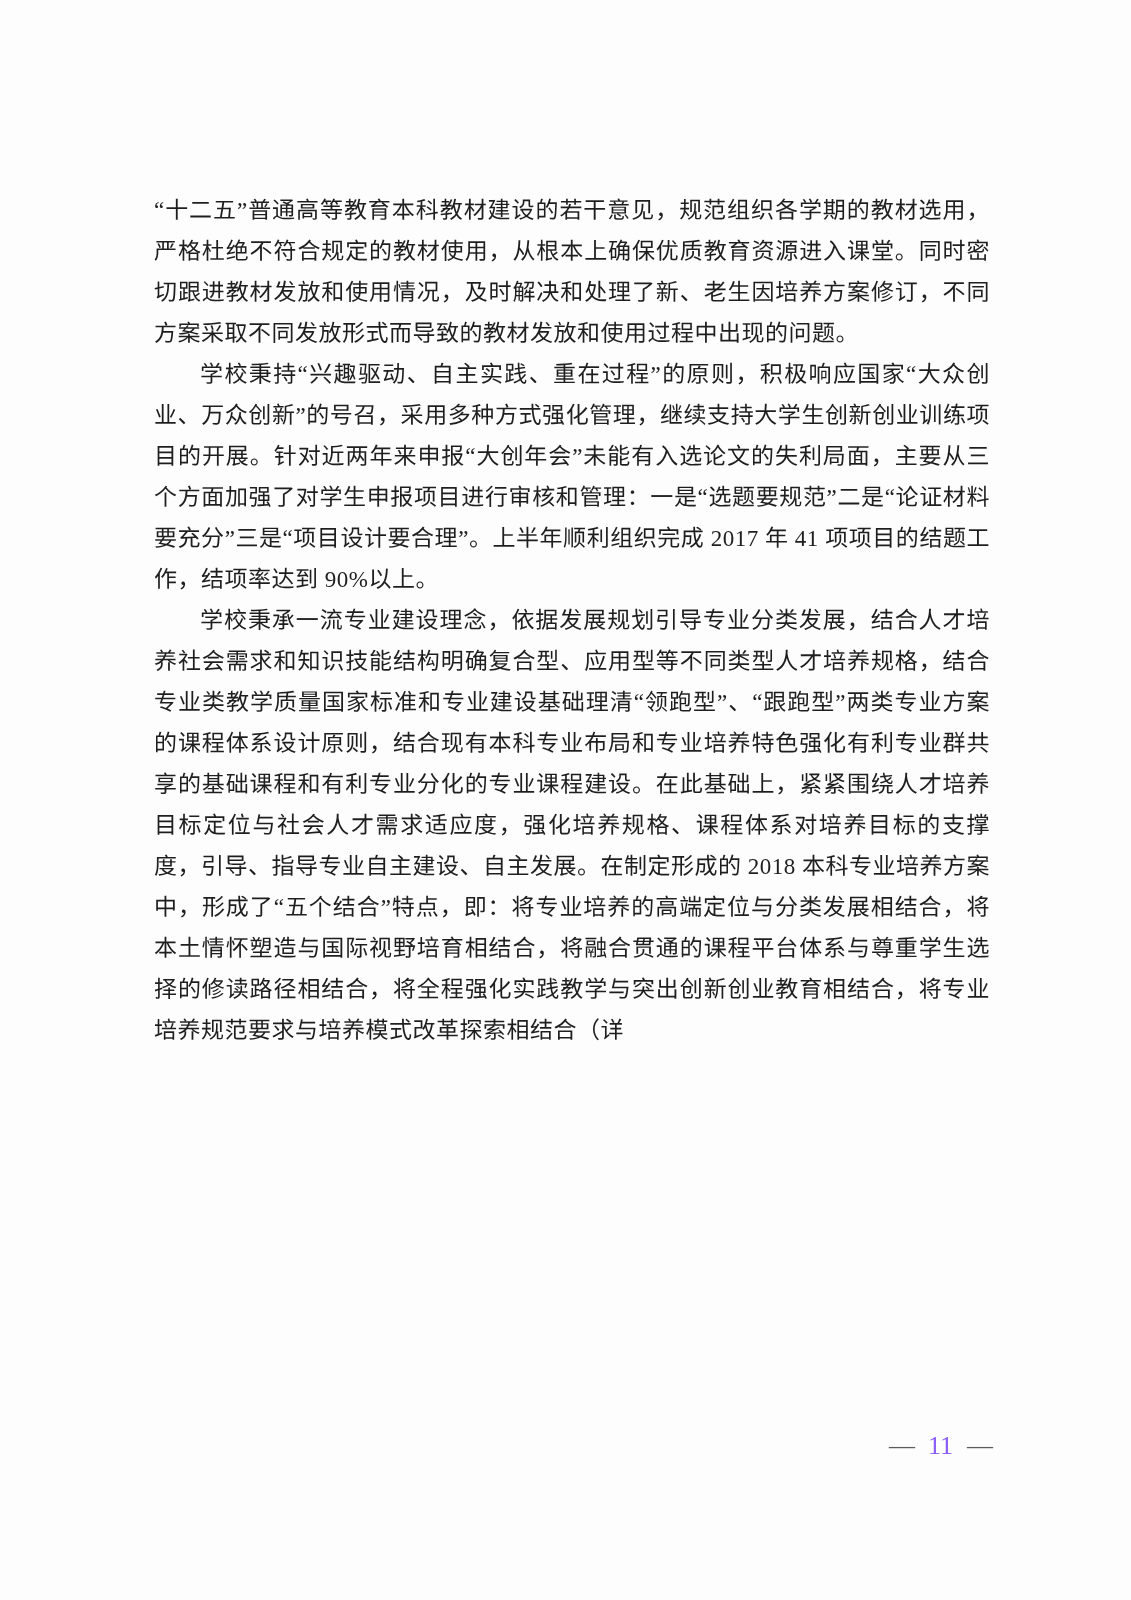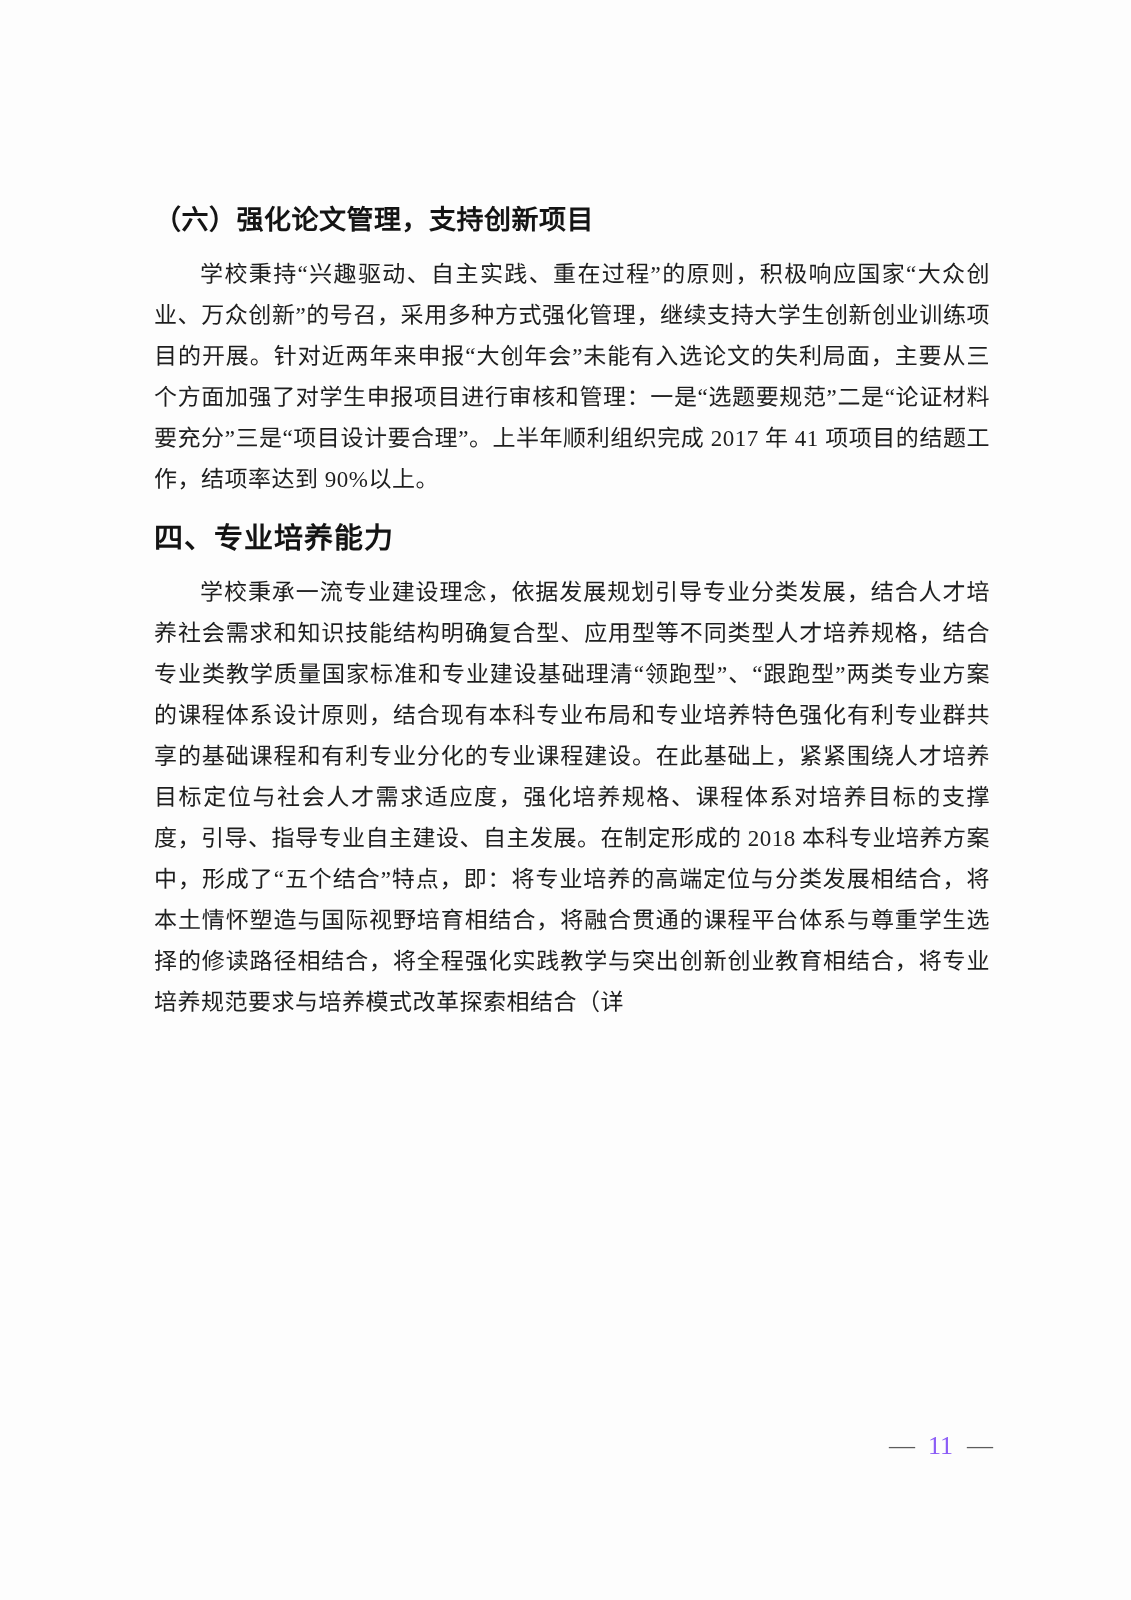--- a/index.html
+++ b/index.html
@@ -78,27 +78,26 @@
   .page-number .num {
     color: #8b5cf6;
   }
 </style>
 </head>
 <body>
 
 <div class="page">
   <div class="content">
 
+    <p class="body-par no-indent">“十二五”普通高等教育本科教材建设的若干意见，规范组织各学期的教材选用，严格杜绝不符合规定的教材使用，从根本上确保优质教育资源进入课堂。同时密切跟进教材发放和使用情况，及时解决和处理了新、老生因培养方案修订，不同方案采取不同发放形式而导致的教材发放和使用过程中出现的问题。</p>
 
-    <h3 class="sub-heading">（六）强化论文管理，支持创新项目</h3>
 
 
     <p class="body-par">学校秉持“兴趣驱动、自主实践、重在过程”的原则，积极响应国家“大众创业、万众创新”的号召，采用多种方式强化管理，继续支持大学生创新创业训练项目的开展。针对近两年来申报“大创年会”未能有入选论文的失利局面，主要从三个方面加强了对学生申报项目进行审核和管理：一是“选题要规范”二是“论证材料要充分”三是“项目设计要合理”。上半年顺利组织完成 2017 年 41 项项目的结题工作，结项率达到 90%以上。</p>
 
-    <h2 class="chapter-heading">四、专业培养能力</h2>
 
 
     <p class="body-par">学校秉承一流专业建设理念，依据发展规划引导专业分类发展，结合人才培养社会需求和知识技能结构明确复合型、应用型等不同类型人才培养规格，结合专业类教学质量国家标准和专业建设基础理清“领跑型”、“跟跑型”两类专业方案的课程体系设计原则，结合现有本科专业布局和专业培养特色强化有利专业群共享的基础课程和有利专业分化的专业课程建设。在此基础上，紧紧围绕人才培养目标定位与社会人才需求适应度，强化培养规格、课程体系对培养目标的支撑度，引导、指导专业自主建设、自主发展。在制定形成的 2018 本科专业培养方案中，形成了“五个结合”特点，即：将专业培养的高端定位与分类发展相结合，将本土情怀塑造与国际视野培育相结合，将融合贯通的课程平台体系与尊重学生选择的修读路径相结合，将全程强化实践教学与突出创新创业教育相结合，将专业培养规范要求与培养模式改革探索相结合（详</p>
 
   </div>
 
   <div class="page-number">
     <span class="dash">—</span>
     <span class="num">11</span>
     <span class="dash">—</span>

